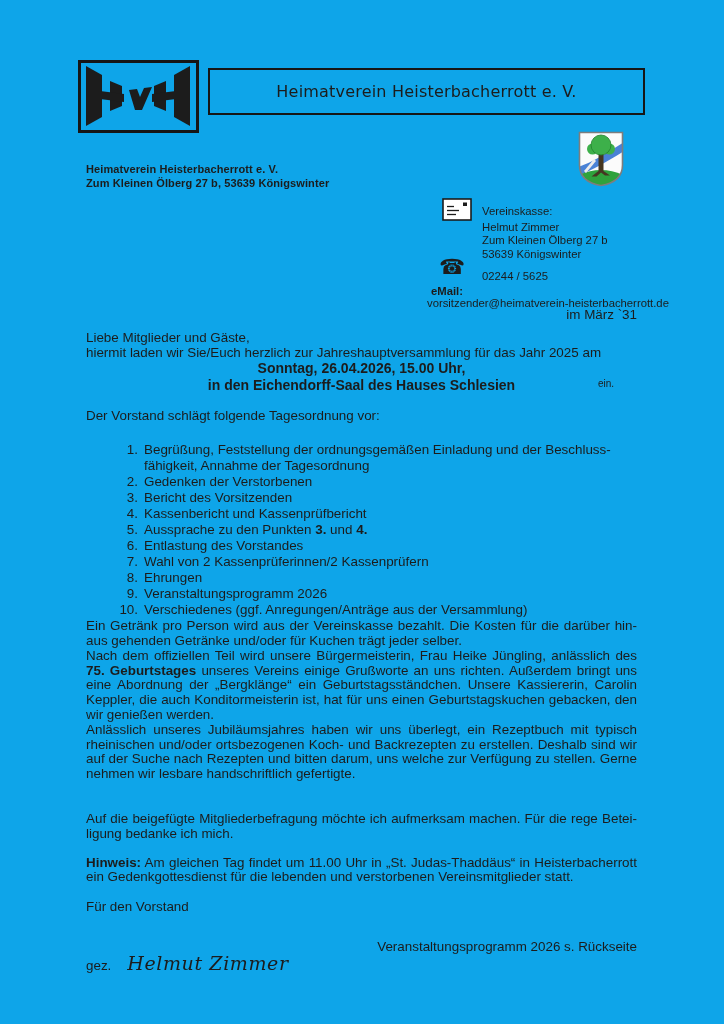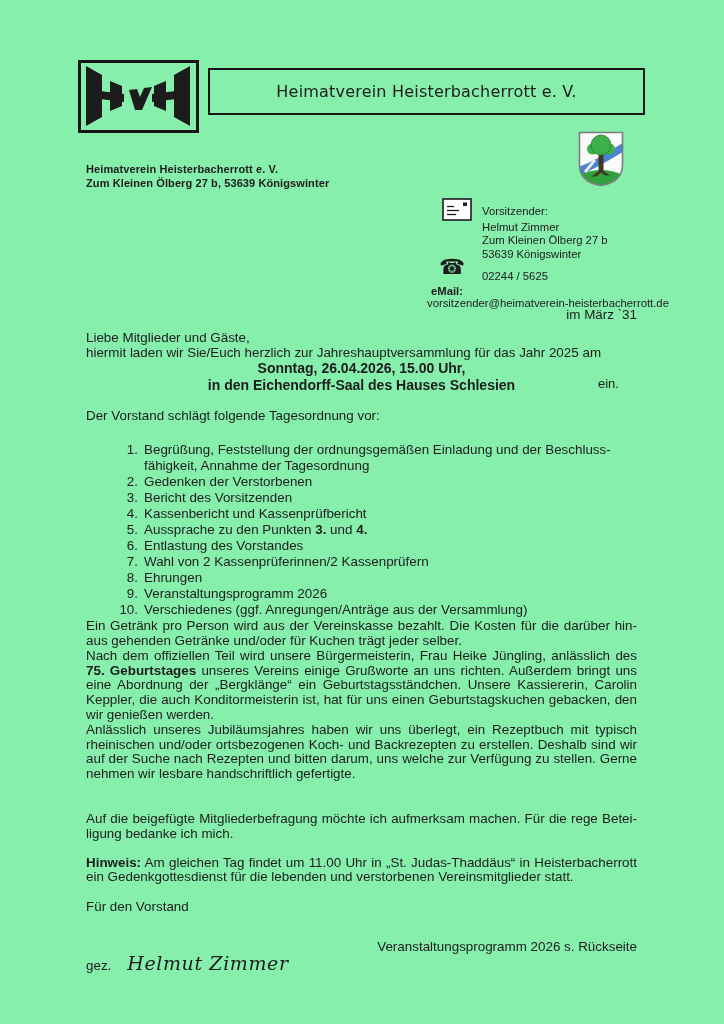--- a/index.html
+++ b/index.html
@@ -1,19 +1,19 @@
 <!DOCTYPE html>
 <html lang="de"><head>
 <meta charset="utf-8">
 <style>
   html,body{margin:0;padding:0;background:#ffffff;}
   .page{
     position:relative;
     width:724px;height:1024px;
-    background:#86efac;
+    background:#0ea5e9;
     color:#1c1c1c;
     font-family:"Liberation Sans", sans-serif;
     overflow:hidden;
   }
   
   .logo-box{
     position:absolute;left:78px;top:60px;width:121px;height:73px;
     border:3px solid #161616;box-sizing:border-box;
   }
   .logo-box svg{position:absolute;left:1px;top:1px;}
@@ -42,21 +42,21 @@
   .letter-body{
     position:absolute;left:86px;top:308px;width:551px;
     font-size:13.4px;line-height:14.8px;
   }
   .date-line{text-align:right;}
   .salutation{margin-top:8px;}
   .subject{
     position:relative;
     text-align:center;font-weight:bold;font-size:14px;line-height:16.5px;
   }
-  .subject .ein{position:absolute;left:512px;bottom:1px;font-weight:normal;font-size:13px;}
+  .subject .ein{position:absolute;left:512px;bottom:1px;font-weight:normal;font-size:10px;}
   .agenda-intro{margin-top:16px;}
   .agenda{margin-top:18px;line-height:16px;}
   .agenda-row{display:flex;}
   .agenda-num{flex:none;width:52px;text-align:right;padding-right:6px;}
   .agenda-text{flex:1;}
   .par.p1{margin-top:1px;}
   .par.p4{margin-top:30px;}
   .par.p5{margin-top:14px;}
   .jline{text-align:justify;text-align-last:justify;}
   .closing{margin-top:15px;display:flex;justify-content:space-between;}
@@ -114,21 +114,21 @@
   </div>
 
   <div class="contact">
     <svg class="env" width="31" height="24" viewBox="0 0 31 24">
       <rect x="1" y="1" width="28" height="21" fill="#ffffff" stroke="#1c1c1c" stroke-width="1.6"></rect>
       <rect x="21" y="4.5" width="4" height="3.5" fill="#1c1c1c"></rect>
       <line x1="5" y1="8.5" x2="12" y2="8.5" stroke="#1c1c1c" stroke-width="1.3"></line>
       <line x1="5" y1="12.5" x2="17" y2="12.5" stroke="#1c1c1c" stroke-width="1.3"></line>
       <line x1="5" y1="16.5" x2="14" y2="16.5" stroke="#1c1c1c" stroke-width="1.3"></line>
     </svg>
-    <div class="role">Vorsitzender:</div>
+    <div class="role">Vereinskasse:</div>
     <div class="addr">
         <div>Helmut Zimmer</div>
         <div>Zum Kleinen Ölberg 27 b</div>
         <div>53639 Königswinter</div>
       </div>
     <div class="phone-ico">☎</div>
     <div class="phone">02244 / 5625</div>
     <div class="email-label">eMail:</div>
     <div class="email">vorsitzender@heimatverein-heisterbacherrott.de</div>
   </div>

